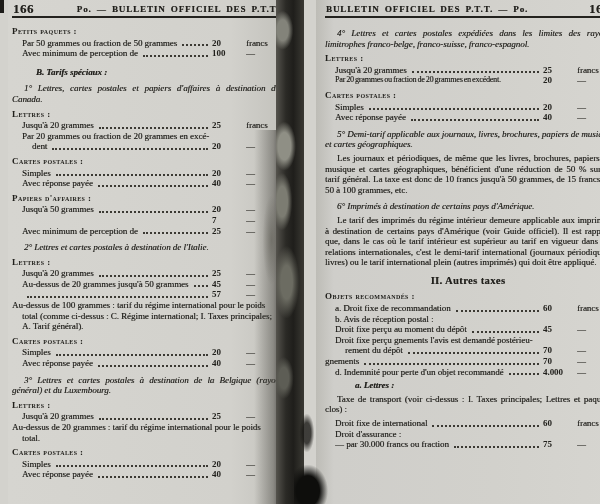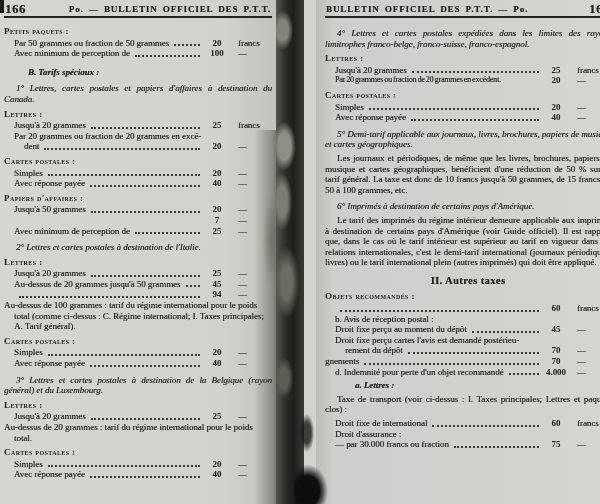--- a/index.html
+++ b/index.html
@@ -7,21 +7,21 @@
   }
   html,body{margin:0;padding:0;background:#888;}
   .book{
     position:relative; width:600px; height:504px; overflow:hidden;
     background:var(--paper);
     font-family:"Liberation Serif","DejaVu Serif",serif;
     color:var(--ink); font-size:9px; line-height:10.6px; letter-spacing:-0.05px;
     text-shadow:0.3px 0 0 rgba(30,28,24,.55);
   }
   .page{position:absolute; top:0; height:504px; box-sizing:border-box; overflow:hidden;}
-  .page.left{left:0; width:278px; padding:2px 6px 0 4px;
+  .page.left{left:8px; width:278px; padding:2px 6px 0 4px;
     background:linear-gradient(90deg,#d6d5d0 0%, #d2d1cc 80%, #c2c1bb 100%);}
   .page.right{left:316px; width:298px; padding:2px 3px 0 9px;
     background:linear-gradient(90deg,#bdbcb6 0%, #cfceca 6%, #d2d1cc 60%, #d6d5d0 100%);}
   .phead{display:flex; justify-content:space-between; align-items:flex-end;
     border-bottom:2px solid var(--rule); padding:0 1px 1px 1px; height:13px;}
   .pnum{font-weight:bold; font-size:13px; line-height:12px; letter-spacing:.5px;}
   .ptitle{font-weight:bold; font-size:9px; letter-spacing:.9px; word-spacing:2px; line-height:11px;}
   .pcontent{padding-top:4px; height:484px; overflow:hidden;}
   .label{font-variant:small-caps; letter-spacing:.4px; margin:4px 0 1px; font-weight:bold; text-shadow:none;}
   .ilabel{font-style:italic; font-weight:bold; padding-left:30px; margin:3px 0 2px;}
@@ -30,21 +30,21 @@
   .ipara{font-style:italic; text-indent:12px; text-align:justify; margin:6px 0 2px;}
   .bpara{text-indent:12px; text-align:justify; margin:3px 0 3px;}
   .wrapitem{padding-left:20px; text-indent:-10px; margin:0;}
   .row{display:flex; align-items:flex-end;}
   .i0{padding-left:0;} .i1{padding-left:10px;} .i2{padding-left:20px;}
   .txt{white-space:nowrap; flex:0 0 auto;}
   .cond{font-size:8px; letter-spacing:-0.2px; word-spacing:-0.6px;}
   .dots{flex:1 1 4px; min-width:4px; height:0; border-bottom:2px dotted #3b3933;
     margin:0 4px 2px 5px; align-self:flex-end;}
   .sp{flex:1 1 4px; min-width:4px;}
-  .v{flex:0 0 26px; text-align:center; font-weight:bold; text-shadow:none;}
+  .v{flex:0 0 26px; text-align:left; font-weight:bold; text-shadow:none;}
   .u{flex:0 0 34px; padding-left:8px; text-align:left;}
   
   .overlay{position:absolute; pointer-events:none;}
   .gutter{left:276px; top:0; width:28px; height:504px;
     background:
       radial-gradient(14px 26px at 24% 6%, #83837a 0 40%, rgba(131,131,122,0) 75%),
       radial-gradient(16px 34px at 30% 29%, #8f8f85 0 40%, rgba(143,143,133,0) 72%),
       radial-gradient(14px 40px at 22% 40%, #7c7c72 0 38%, rgba(124,124,114,0) 72%),
       radial-gradient(18px 52px at 38% 56%, #6c6c62 0 32%, rgba(108,108,98,0) 70%),
       radial-gradient(14px 30px at 28% 75%, #5d5d55 0 35%, rgba(93,93,85,0) 70%),
@@ -141,21 +141,21 @@
           <span class="u">—</span>
         </div>
         <div class="row i1">
           <span class="txt">Au-dessus de 20 grammes jusqu'à 50 grammes</span>
           <span class="dots"></span>
           <span class="v">45</span>
           <span class="u">—</span>
         </div>
         <div class="row i1">
           <span class="dots"></span>
-          <span class="v">94</span>
+          <span class="v">57</span>
           <span class="u">—</span>
         </div>
         <div class="wrapitem i1">Au-dessus de 100 grammes : tarif du régime international pour le poids total (comme ci-dessus : C. Régime international; I. Taxes principales; A. Tarif général).</div>
         <div class="label">Cartes postales :</div>
         <div class="row i1">
           <span class="txt">Simples</span>
           <span class="dots"></span>
           <span class="v">20</span>
           <span class="u">—</span>
         </div>
@@ -223,35 +223,36 @@
           <span class="v">40</span>
           <span class="u">—</span>
         </div>
         <div class="ipara">5° Demi-tarif applicable aux journaux, livres, brochures, papiers de musique et cartes géographiques.</div>
         <div class="bpara">Les journaux et périodiques, de même que les livres, brochures, papiers de musique et cartes géographiques, bénéficient d'une réduction de 50 % sur le tarif général. La taxe est donc de 10 francs jusqu'à 50 grammes, de 15 francs de 50 à 100 grammes, etc.</div>
         <div class="ipara">6° Imprimés à destination de certains pays d'Amérique.</div>
         <div class="bpara">Le tarif des imprimés du régime intérieur demeure applicable aux imprimés à destination de certains pays d'Amérique (voir Guide officiel). Il est rappelé que, dans le cas où le tarif intérieur est supérieur au tarif en vigueur dans les relations internationales, c'est le demi-tarif international (journaux périodiques, livres) ou le tarif international plein (autres imprimés) qui doit être appliqué.</div>
         <div class="center">II. Autres taxes</div>
         <div class="label">Objets recommandés :</div>
         <div class="row i1">
+          <span class="txt">a. Droit fixe de recommandation</span>
           <span class="dots"></span>
           <span class="v">60</span>
           <span class="u">francs</span>
         </div>
         <div class="row i1">
           <span class="txt">b. Avis de réception postal :</span>
         </div>
         <div class="row i1">
           <span class="txt">Droit fixe perçu au moment du dépôt</span>
           <span class="dots"></span>
           <span class="v">45</span>
           <span class="u">—</span>
         </div>
         <div class="row i1">
-          <span class="txt">Droit fixe perçu cartes l'avis est demandé postérieu-</span>
+          <span class="txt">Droit fixe perçu gnements l'avis est demandé postérieu-</span>
         </div>
         <div class="row i2">
           <span class="txt">rement du dépôt</span>
           <span class="dots"></span>
           <span class="v">70</span>
           <span class="u">—</span>
         </div>
         <div class="row i0">
           <span class="txt">gnements</span>
           <span class="dots"></span>

